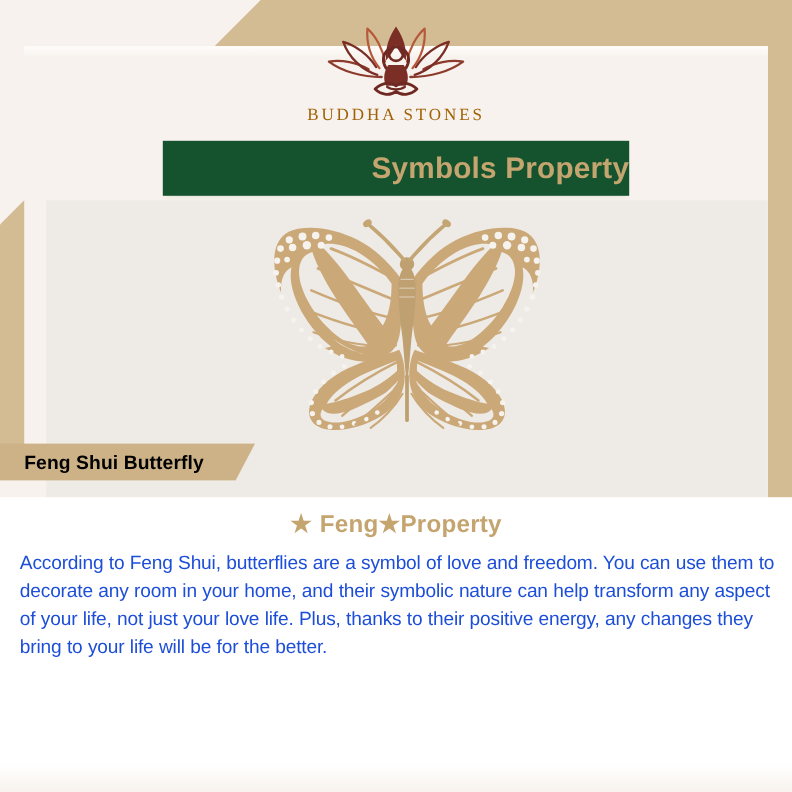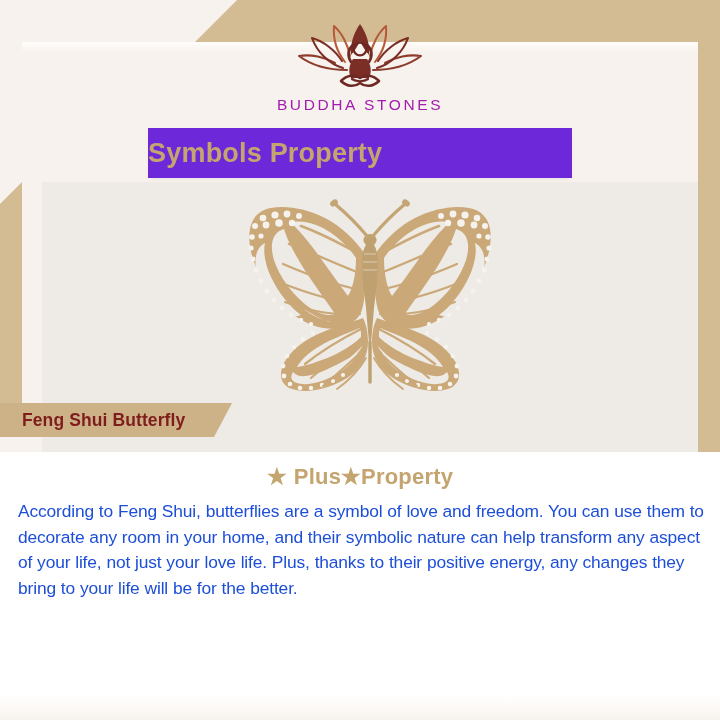--- a/index.html
+++ b/index.html
@@ -52,32 +52,32 @@
 
   
   .logo-zone{
     position:absolute; left:0; right:0; top:18px;
     height:110px;
     display:flex; flex-direction:column; align-items:center; justify-content:flex-start;
   }
   .logo-mark{ width:150px; height:74px; }
   .logo-word{
     margin-top:4px;
-    font-family:Liberation Sans, sans-serif;
+    font-family:Liberation Serif, serif;
     font-size:15.5px;
     letter-spacing:2.6px;
-    color:#a21caf;
+    color:#a16207;
     font-weight:400;
   }
 
   
   .banner{
     position:absolute; left:148px; top:128px; width:424px; height:50px;
-    background:#6d28d9;
-    display:flex; align-items:center; justify-content:flex-start;
+    background:#14532d;
+    display:flex; align-items:center; justify-content:flex-end;
     box-shadow:0 3px 5px -3px rgba(150,130,110,.18);
   }
   .banner-text{
     font-size:27px; font-weight:700;
     color:#c4a46f;
     letter-spacing:.2px;
   }
 
   
   .illus-panel{
@@ -92,21 +92,21 @@
 
   
   .ribbon{
     position:absolute; left:0; top:403px; width:232px; height:34px;
     background:#cdb288;
     -webkit-clip-path:polygon(0 0,100% 0,calc(100% - 18px) 100%,0 100%);
     clip-path:polygon(0 0,100% 0,calc(100% - 18px) 100%,0 100%);
     display:flex; align-items:center;
   }
   .ribbon-text{
-    color:#7f1d1d; font-weight:700; font-size:17.5px;
+    color:#000000; font-weight:700; font-size:17.5px;
     padding-left:22px; letter-spacing:.1px;
     white-space:nowrap;
   }
 
   
   .text-panel{
     position:absolute; left:0; right:0; top:452px; height:268px;
     background:#ffffff;
   }
   .heading{
@@ -361,18 +361,18 @@
         <ellipse cx="201" cy="7" rx="4.2" ry="3" fill="#c4a574" transform="rotate(34 201 7)"></ellipse>
       </svg>
     </div>
   </div>
 
   <div class="ribbon">
     <span class="ribbon-text">Feng Shui Butterfly</span>
   </div>
 
   <div class="text-panel">
-    <div class="heading"><span>★</span><span class="sp"></span><span>Plus</span><span>★</span><span>Property</span></div>
+    <div class="heading"><span>★</span><span class="sp"></span><span>Feng</span><span>★</span><span>Property</span></div>
     <p class="body-copy">According to Feng Shui, butterflies are a symbol of love and freedom. You can use them to decorate any room in your home, and their symbolic nature can help transform any aspect of your life, not just your love life. Plus, thanks to their positive energy, any changes they bring to your life will be for the better.</p>
     <div class="bottom-wash"></div>
   </div>
 
 </div>
 
 </body></html>

